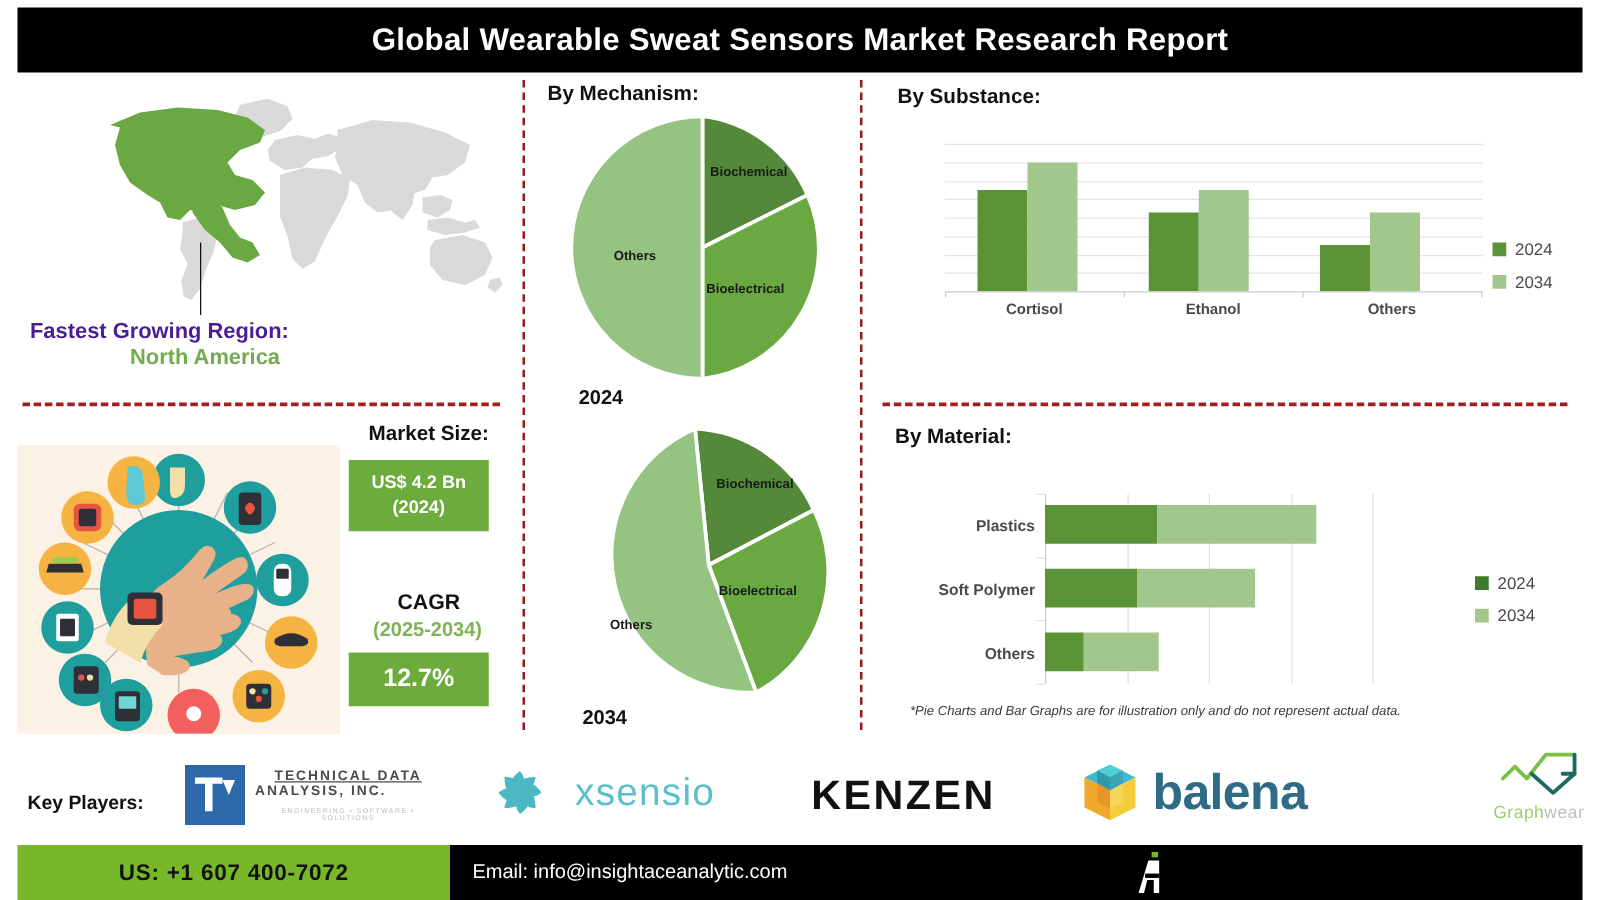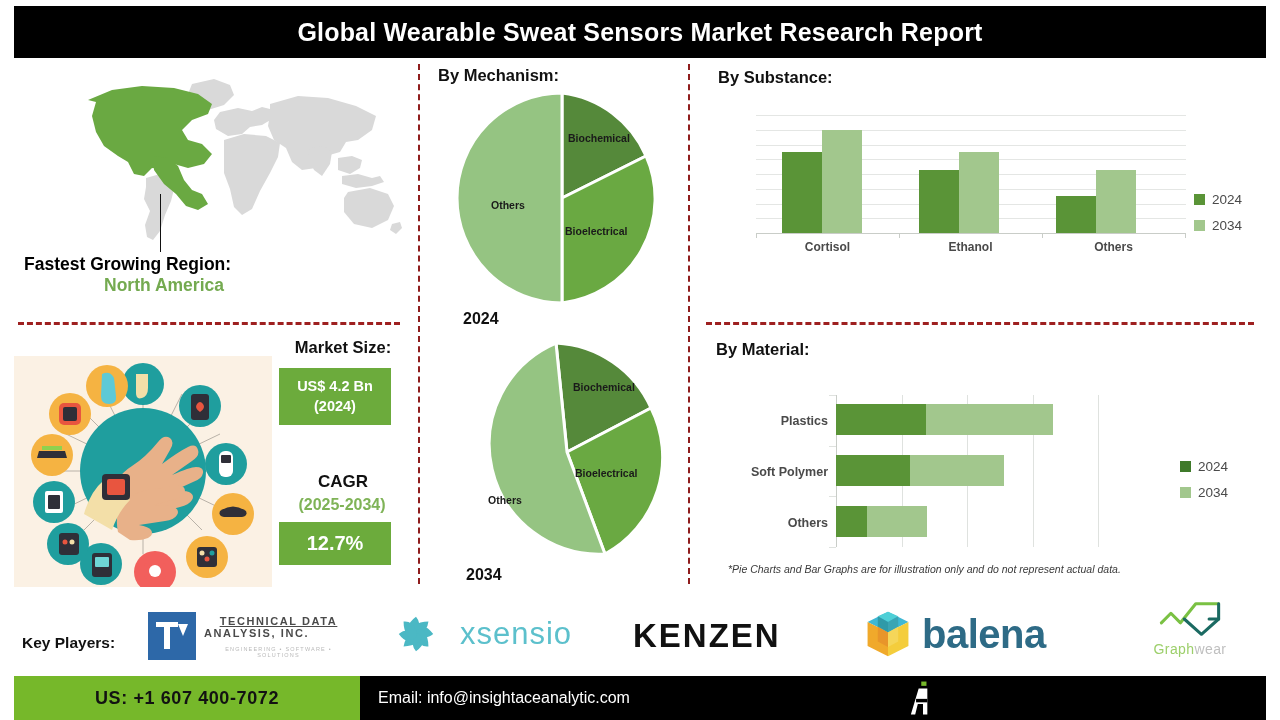--- a/index.html
+++ b/index.html
@@ -32,21 +32,21 @@
   
   .map-panel { position: absolute; left: 18px; top: 66px; width: 390px; height: 250px; }
   .map-wrap { position: absolute; left: 24px; top: 0; width: 360px; height: 190px; }
   .map-svg { width: 100%; height: 100%; display: block; }
   .map-pointer {
     position: absolute; left: 118px; top: 128px; width: 0; height: 58px;
     border-left: 1.6px solid #111;
   }
   .region-label {
     position: absolute; left: 6px; top: 188px; width: 340px;
-    font-size: 17.5px; font-weight: bold; color: #000000;
+    font-size: 17.5px; font-weight: bold; color: #4c1d95;
   }
   .region-value {
     position: absolute; left: 6px; top: 209px; width: 280px; text-align: center;
     font-size: 17.5px; font-weight: bold; color: #74aa50;
   }
 
   
   .illus {
     position: absolute; left: 14px; top: 356px; width: 258px; height: 231px;
     background: #fbf1e4; overflow: hidden;
@@ -452,39 +452,39 @@
         <path d="M5 23 q7 -6 16 -2 q6 3 4 9 q-2 4 -8 2 q-7 -2 -12 -9z"></path>
         <path d="M36 10 q-1 9 -9 13 q-6 3 -9 -2 q-2 -4 3 -7 q6 -4 15 -4z"></path>
         <path d="M36 36 q-9 1 -13 -9 q-3 -6 2 -9 q4 -2 7 3 q4 6 4 15z"></path>
         <path d="M10 36 q1 -9 9 -13 q6 -3 9 2 q2 4 -3 7 q-6 4 -15 4z"></path>
         <path d="M10 10 q9 -1 13 9 q3 6 -2 9 q-4 2 -7 -3 q-4 -6 -4 -15z"></path>
       </g>
     </svg>
     <span style="font-size:31px;color:#5cc0cc;letter-spacing:1px;margin-left:22px;">xsensio</span>
   </div>
 
-  <div class="logo" style="left:633px; top:617px;">
+  <div class="logo" style="left:649px; top:617px;">
     <span style="font-size:33px;font-weight:bold;color:#111;letter-spacing:2px;font-family:'Liberation Sans',sans-serif;">KENZEN</span>
   </div>
 
   <div class="logo" style="left:862px; top:608px;">
     <svg viewBox="0 0 56 56" width="52" height="52">
       <path d="M28 4 L50 15 L28 26 L6 15 Z" fill="#3fb8d4"></path>
       <path d="M6 15 L28 26 L28 52 L6 41 Z" fill="#f0a92b"></path>
       <path d="M50 15 L28 26 L28 52 L50 41 Z" fill="#f4cd3c"></path>
       <path d="M17 20 L28 26 L28 42 L17 36 Z" fill="#e8952a"></path>
       <path d="M28 26 L39 20 L39 36 L28 42 Z" fill="#f5d659"></path>
       <path d="M17 9 L28 15 L39 9 L28 4 Z" fill="#4ecfd6"></path>
       <path d="M17 9 L28 15 L28 26 L17 20 Z" fill="#2f9aa8"></path>
       <path d="M39 9 L28 15 L28 26 L39 20 Z" fill="#3aa5b4"></path>
     </svg>
     <span style="font-size:40px;font-weight:bold;color:#2e6b86;letter-spacing:-0.5px;margin-left:8px;">balena</span>
   </div>
 
-  <div class="logo" style="left:1140px; top:598px; width:100px; height:60px; display:block;">
+  <div class="logo" style="left:1181px; top:598px; width:100px; height:60px; display:block;">
     <svg viewBox="0 0 100 44" width="100" height="42">
       <path d="M80 6 L56 6 L40 26 L30 16 L20 26" fill="none" stroke="#7ac143" stroke-width="3.2" stroke-linecap="round" stroke-linejoin="round"></path>
       <path d="M80 6 L80 22 L62 38 L44 22" fill="none" stroke="#1b6a62" stroke-width="3.2" stroke-linecap="round" stroke-linejoin="round"></path>
       <path d="M70 22 L80 22" fill="none" stroke="#1b6a62" stroke-width="3.2" stroke-linecap="round"></path>
     </svg>
     <div style="text-align:center;margin-top:-4px;">
       <span style="font-size:14px;color:#9ccf6a;letter-spacing:.4px;">Graph</span><span style="font-size:14px;color:#bfbfbf;letter-spacing:.4px;">wear</span>
     </div>
   </div>
 

